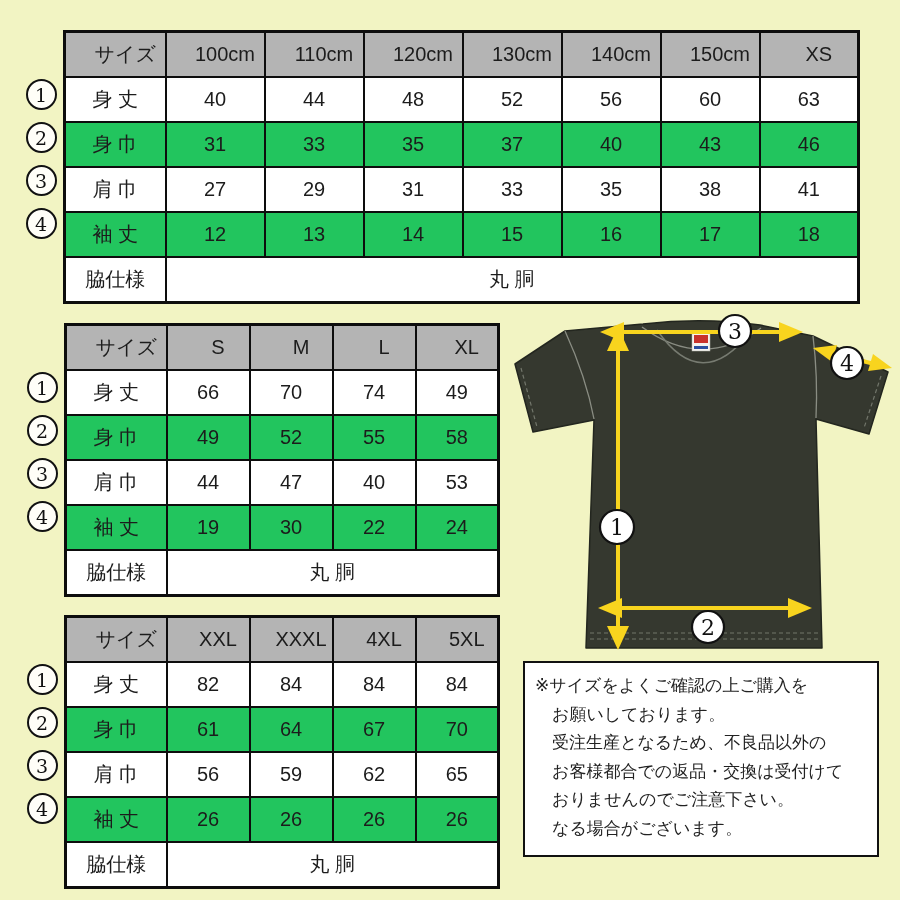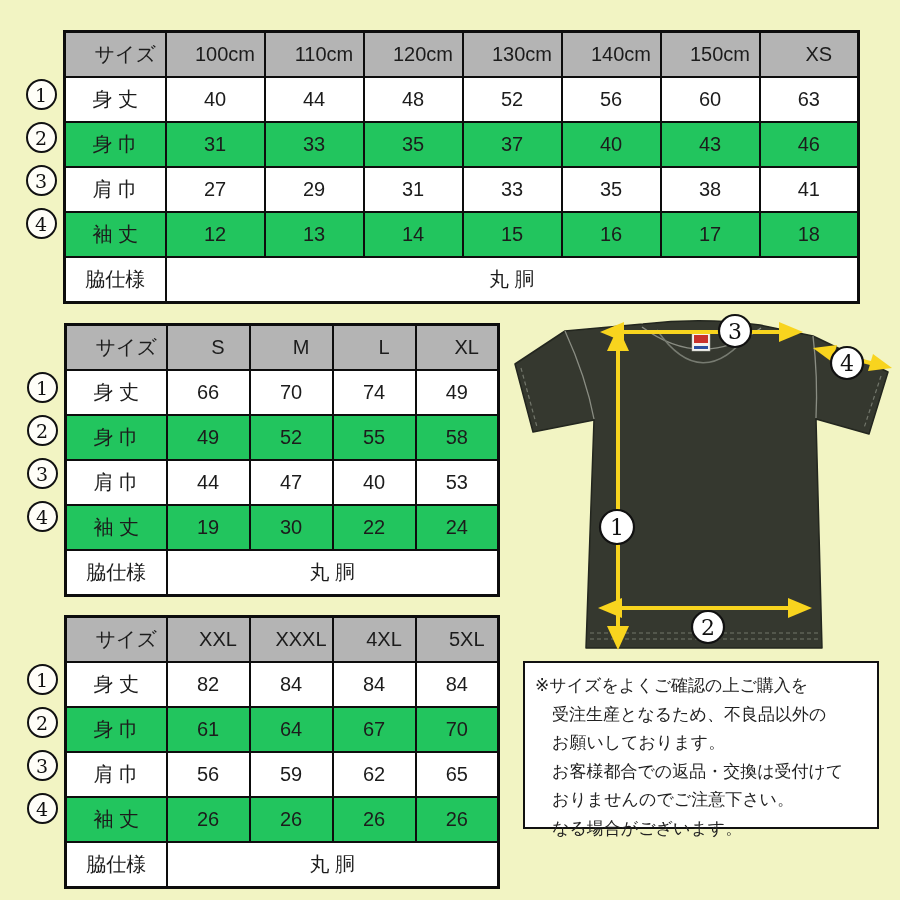--- a/index.html
+++ b/index.html
@@ -27,21 +27,21 @@
   }
   table.size th,table.size td{
     border:2px solid #0d0d0d;height:43px;padding:0;text-align:center;
     vertical-align:middle;font-size:20px;font-weight:normal;color:#1c1c1c;
     overflow:hidden;white-space:nowrap;
   }
   table.size tr.hdr th{background:#b4b4b4;padding-left:20px;}
   table.size tr.shade td{background:#22c55e;}
   
   .note-box{
-    position:absolute;left:523px;top:661px;width:356px;height:168px;
+    position:absolute;left:523px;top:661px;width:356px;height:196px;
     background:#ffffff;border:2px solid #111;box-sizing:border-box;
     padding:9px 6px 0 10px;
   }
   .nline{font-size:17px;line-height:28.5px;color:#222;white-space:nowrap;}
   .nline.ind{padding-left:17px;}
   
   .shirt-wrap{position:absolute;left:508px;top:313px;width:392px;height:342px;}
 </style>
 </head>
 <body>
@@ -329,18 +329,18 @@
     <g>
       <circle cx="200" cy="314" r="16" fill="#fff" stroke="#111" stroke-width="2.2"></circle>
       <text x="200" y="322">2</text>
     </g>
   </g>
 </svg>
 </div>
 
 <div class="note-box">
   <div class="nline">※サイズをよくご確認の上ご購入を</div>
+  <div class="nline ind">お願いしております。</div>
   <div class="nline ind">受注生産となるため、不良品以外の</div>
-  <div class="nline ind">お願いしております。</div>
   <div class="nline ind">お客様都合での返品・交換は受付けて</div>
   <div class="nline ind">おりませんのでご注意下さい。</div>
   <div class="nline ind">なる場合がございます。</div>
 </div>
 
 </body></html>

